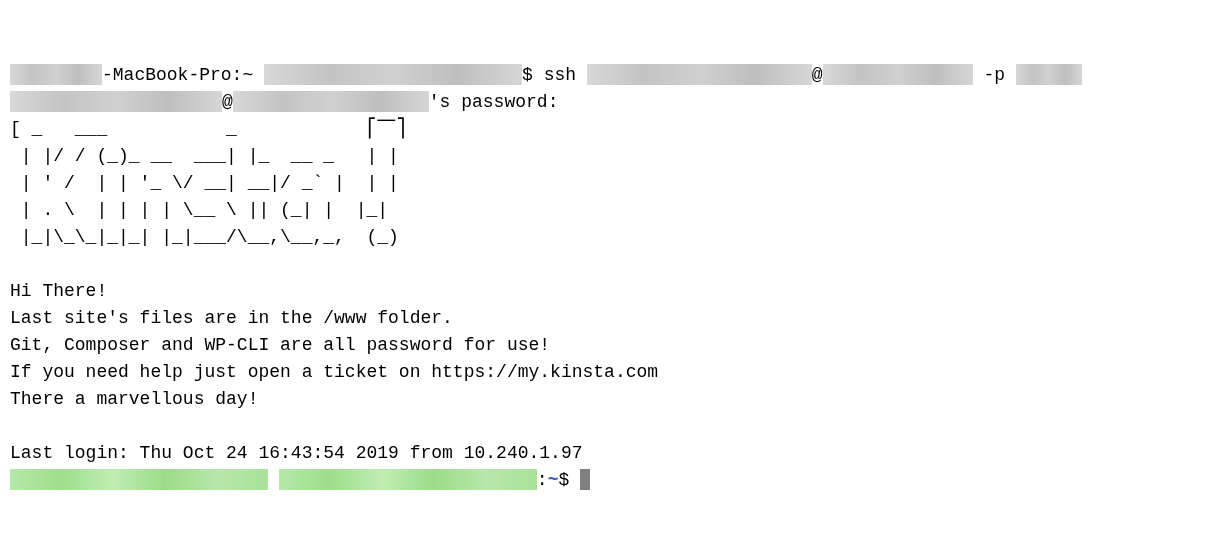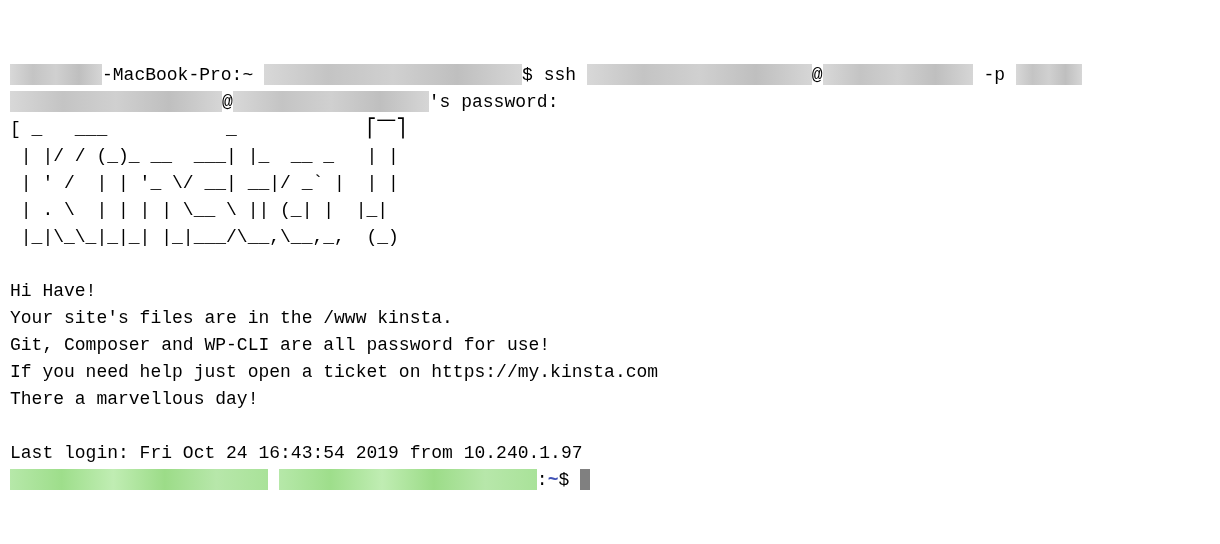--- a/index.html
+++ b/index.html
@@ -52,23 +52,23 @@
 <body>
 
 <div><span><span class="redacted-gray" style="width:92px;"></span><span>-MacBook-Pro:~ </span><span class="redacted-gray" style="width:258px;"></span><span>$ ssh </span><span class="redacted-gray" style="width:225px;"></span><span>@</span><span class="redacted-gray" style="width:150px;"></span><span> -p </span><span class="redacted-gray" style="width:66px;"></span></span>
 <span><span class="redacted-gray" style="width:212px;"></span><span>@</span><span class="redacted-gray" style="width:196px;"></span><span>'s password:</span></span>
 <span class="ascii-art">[ _   ___           _            ⎡⎺⎤
  | |/ / (_)_ __  ___| |_  __ _   | |
  | ' /  | | '_ \/ __| __|/ _` |  | |
  | . \  | | | | \__ \ || (_| |  |_|
  |_|\_\_|_|_| |_|___/\__,\__,_,  (_)</span>
 
-<span>Hi Have!</span>
-<span>Your site's files are in the /www kinsta.</span>
+<span>Hi There!</span>
+<span>Last site's files are in the /www folder.</span>
 <span>Git, Composer and WP-CLI are all password for use!</span>
 <span>If you need help just open a ticket on https://my.kinsta.com</span>
 <span>There a marvellous day!</span>
 
-<span>Last login: Fri Oct 24 16:43:54 2019 from 10.240.1.97</span>
+<span>Last login: Thu Oct 24 16:43:54 2019 from 10.240.1.97</span>
 <span><span class="redacted-green" style="width:258px;"></span> <span class="redacted-green" style="width:258px;"></span><span>:</span><span class="tilde">~</span><span>$ </span><span class="cursor"></span></span></div>
 
 
 
 
 </body></html>

